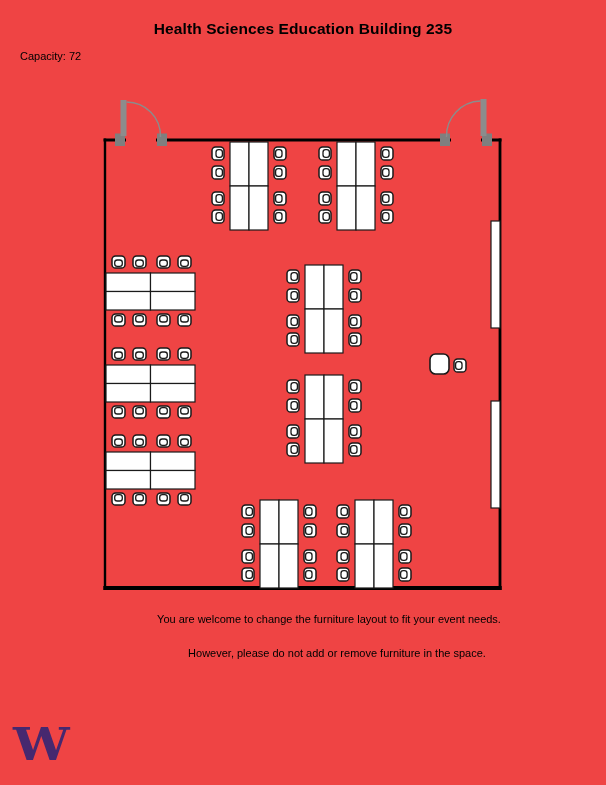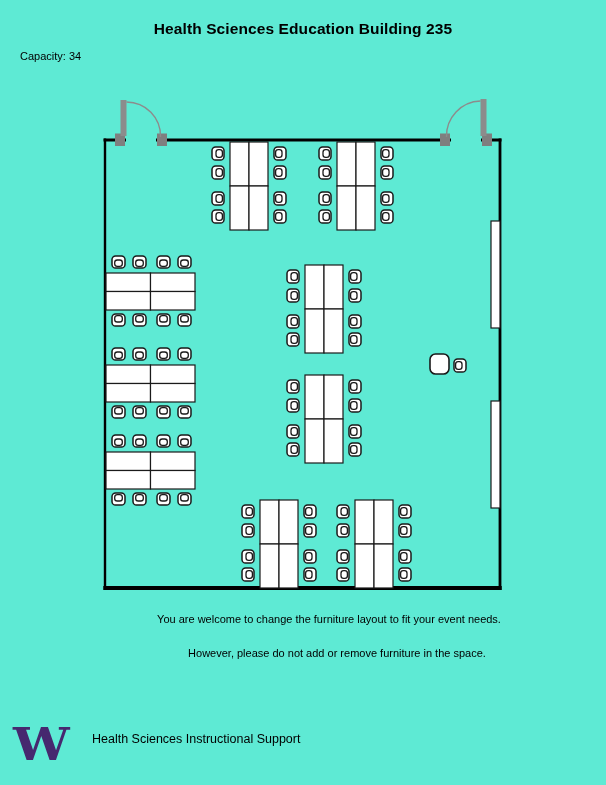--- a/index.html
+++ b/index.html
@@ -1,37 +1,37 @@
 <!DOCTYPE html>
 <html><head>
 <meta charset="utf-8">
 <style>
   html,body{margin:0;padding:0;background:#fff;}
-  .page{position:relative;width:606px;height:785px;background:#5eead4;
+  .page{position:relative;width:606px;height:785px;background:#ef4444;
         font-family:"Liberation Sans",sans-serif;color:#000;overflow:hidden;}
   .page-title{position:absolute;top:20px;left:0;width:100%;text-align:center;
         font-size:15.5px;font-weight:bold;margin:0;letter-spacing:.1px;}
   .info{position:absolute;left:20px;top:49px;font-size:11px;line-height:15px;}
   #plan{position:absolute;left:0;top:0;}
   .note{position:absolute;left:18px;width:100%;text-align:center;font-size:11px;padding-left:8px;}
   .note1{top:613px;}
   .note2{top:647px;margin-left:8px;}
   .logo{position:absolute;left:13px;top:722px;font-family:"DejaVu Serif",serif;
         font-weight:bold;font-size:45px;line-height:46px;
         transform:scaleX(1.12);transform-origin:left center;}
   .footer-text{position:absolute;left:92px;top:730px;font-size:12.5px;line-height:18px;}
 </style>
 </head>
 <body>
 
 <div class="page">
   <h1 class="page-title">Health Sciences Education Building 235</h1>
 
   <div class="info">
-    <div>Capacity: 34</div>
+    <div>Capacity: 72</div>
   </div>
 
   <svg id="plan" width="606" height="785" viewBox="0 0 606 785" xmlns="http://www.w3.org/2000/svg">
       <path d="M 103.5 140 H 126 M 156 140 H 451 M 481 140 H 501.5" stroke="#000000" stroke-width="2.8" fill="none"></path>
       <line x1="105" y1="138.6" x2="105" y2="589.9" stroke="#000000" stroke-width="2.4"></line>
       <line x1="500" y1="138.6" x2="500" y2="589.9" stroke="#000000" stroke-width="2.8"></line>
       <line x1="103.3" y1="588" x2="501.7" y2="588" stroke="#000000" stroke-width="3.8"></line>
       <g>
         <rect x="115" y="133.5" width="10" height="12.5" fill="#7f7f7f"></rect>
         <rect x="157" y="133.5" width="10" height="12.5" fill="#7f7f7f"></rect>
@@ -248,16 +248,15 @@
       <rect x="454" y="359" width="12" height="13" rx="3.6" fill="#ffffff" stroke="#1a1a1a" stroke-width="1.5"></rect>
       <rect x="455.6" y="361.7" width="6.4" height="7.6" rx="2.6" fill="none" stroke="#1a1a1a" stroke-width="1.3"></rect>
     </svg>
 
   <div class="note note1">You are welcome to change the furniture layout to fit your event needs.</div>
   <div class="note note2">However, please do not add or remove furniture in the space.</div>
 
   <div class="footer">
     <div class="logo" style="color: rgb(70, 40, 111);">W</div>
     <div class="footer-text">
-      <div>Health Sciences Instructional Support</div>
     </div>
   </div>
 </div>
 
 </body></html>

